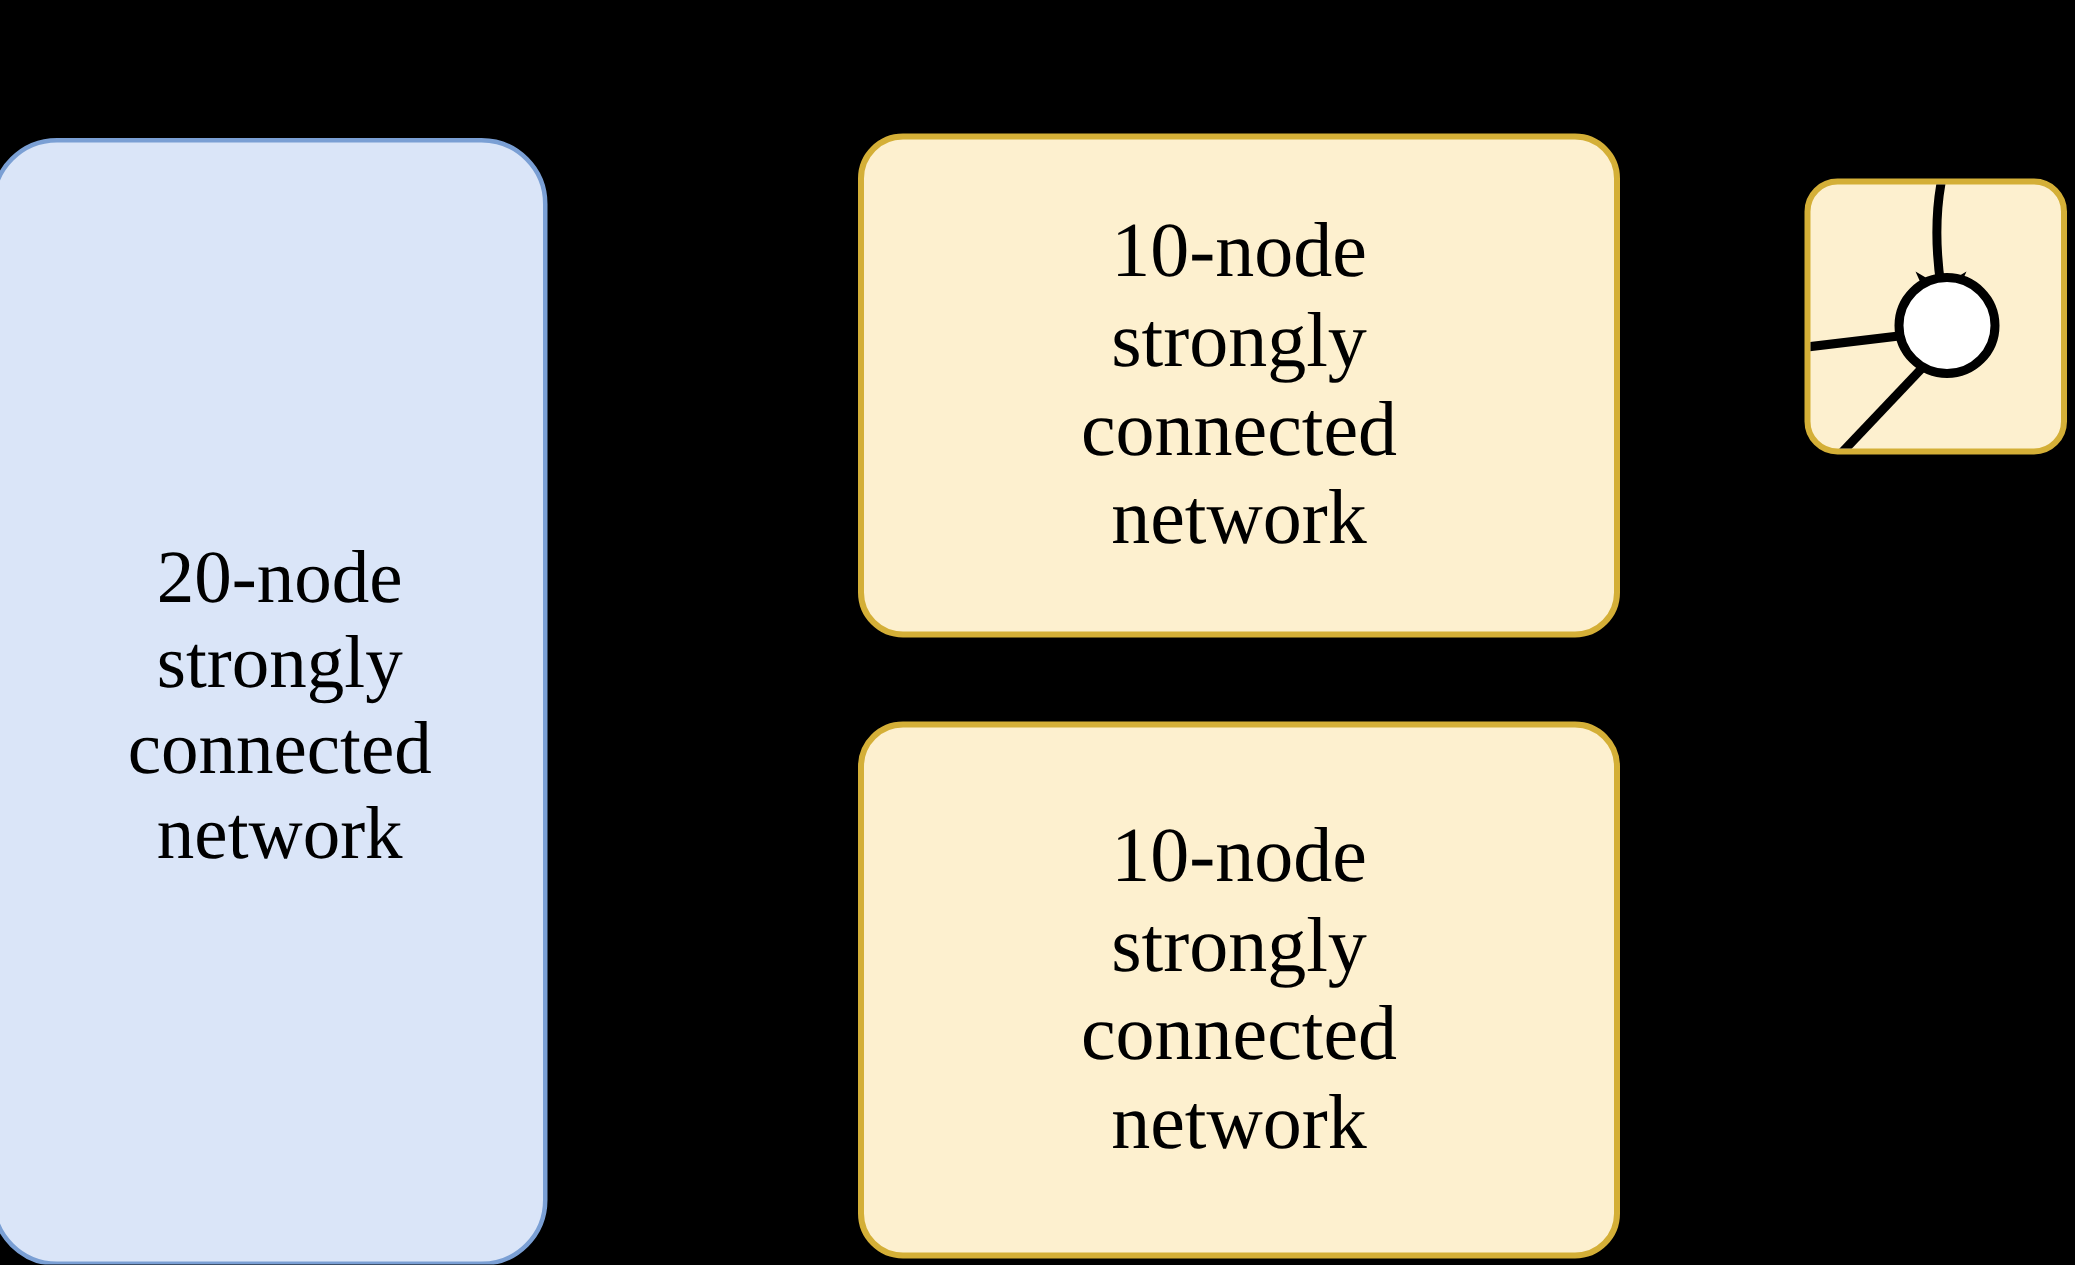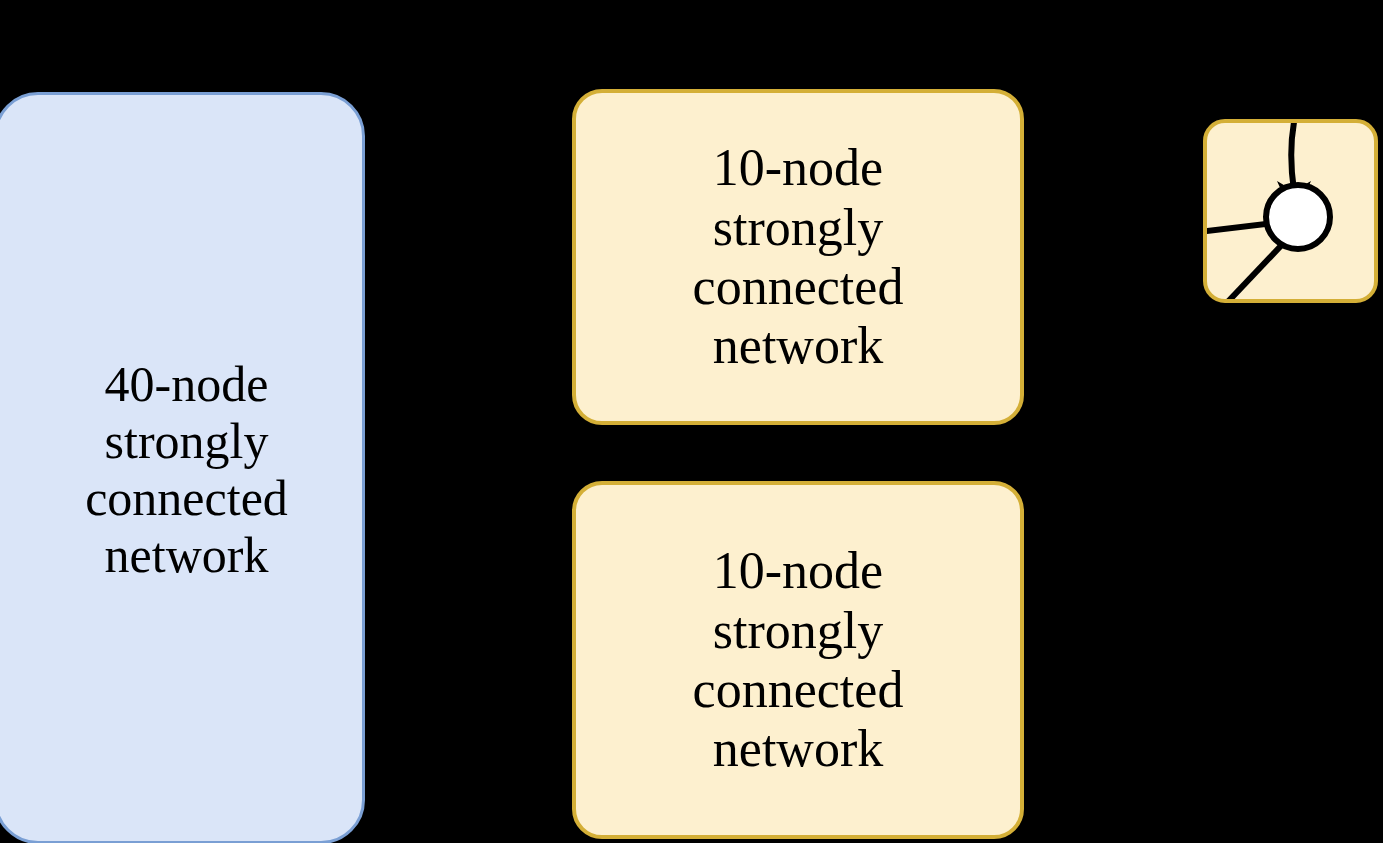--- a/index.html
+++ b/index.html
@@ -46,21 +46,21 @@
     background: #dae5f8;
     border: 3px solid #7a9fd4;
     border-radius: 44px;
     font-size: 50px;
   }
   .group-blue .label { transform: translate(7px, 2px); }
 
   
   .group-yellow {
     left: 572px;
-    width: 452px;
+    width: 508px;
     background: #fdf0cf;
     border: 4px solid #d4af37;
     border-radius: 30px;
     font-size: 52px;
   }
   .group-yellow-a { top: 89px;  height: 336px; }
   .group-yellow-b { top: 481px; height: 358px; }
 
   
   .group-node {
@@ -78,21 +78,21 @@
     left: -4px;
     top: -4px;
   }
 </style>
 </head>
 <body>
 
 <div class="canvas">
 
   <div class="box group-blue">
-    <span class="label">40-node
+    <span class="label">20-node
 strongly
 connected
 network</span>
   </div>
 
   <div class="box group-yellow group-yellow-a">
     <span class="label">10-node
 strongly
 connected
 network</span>

